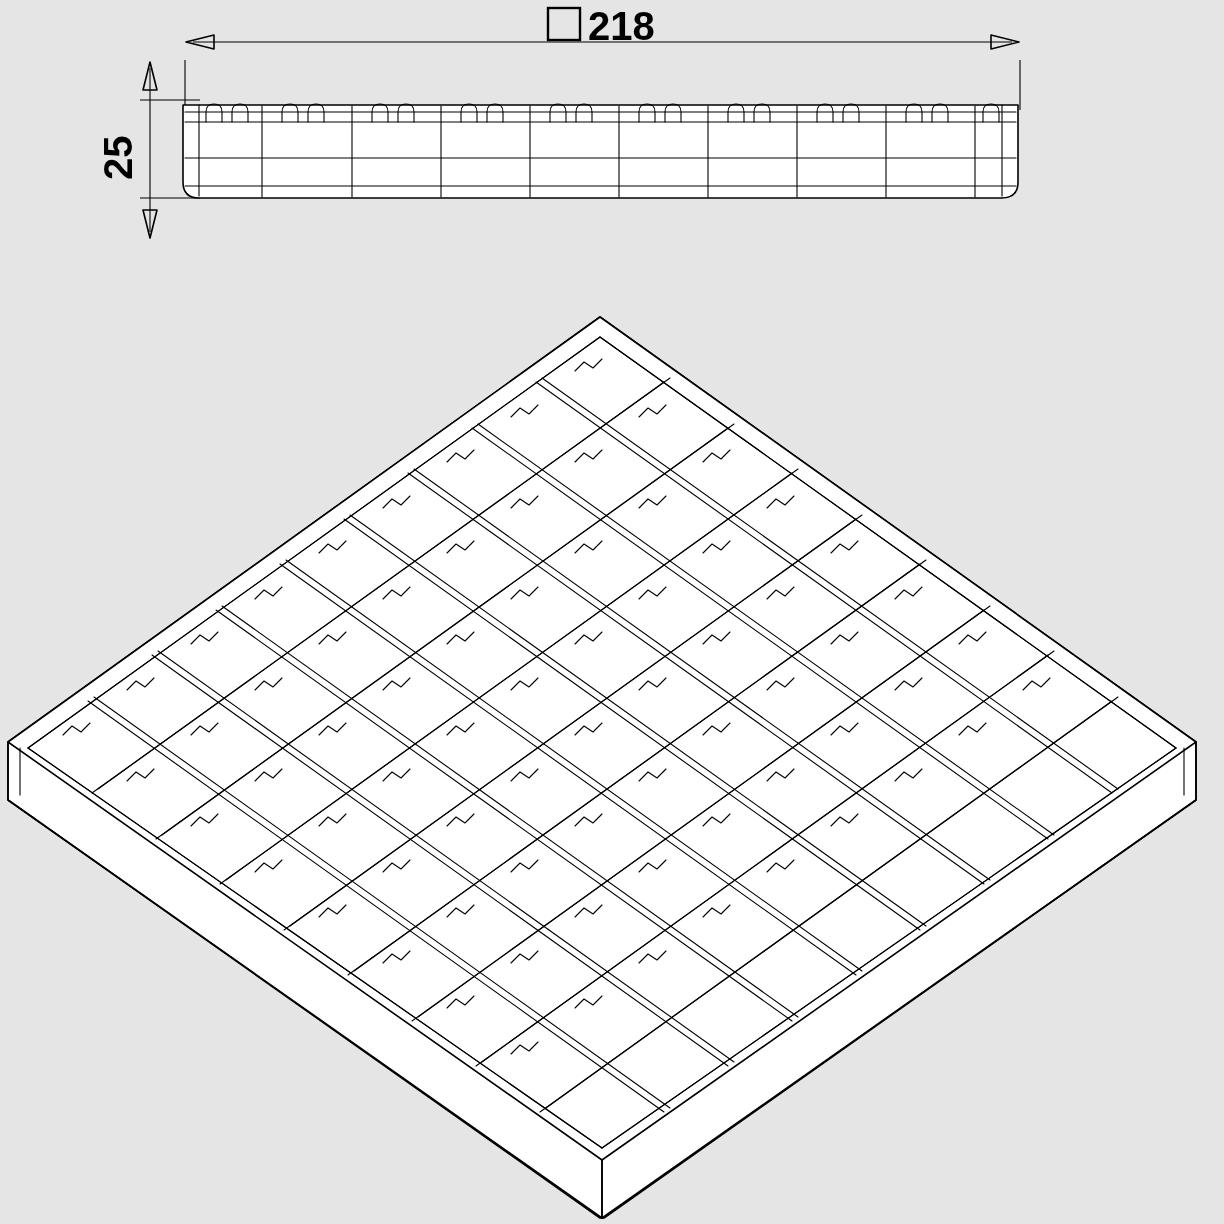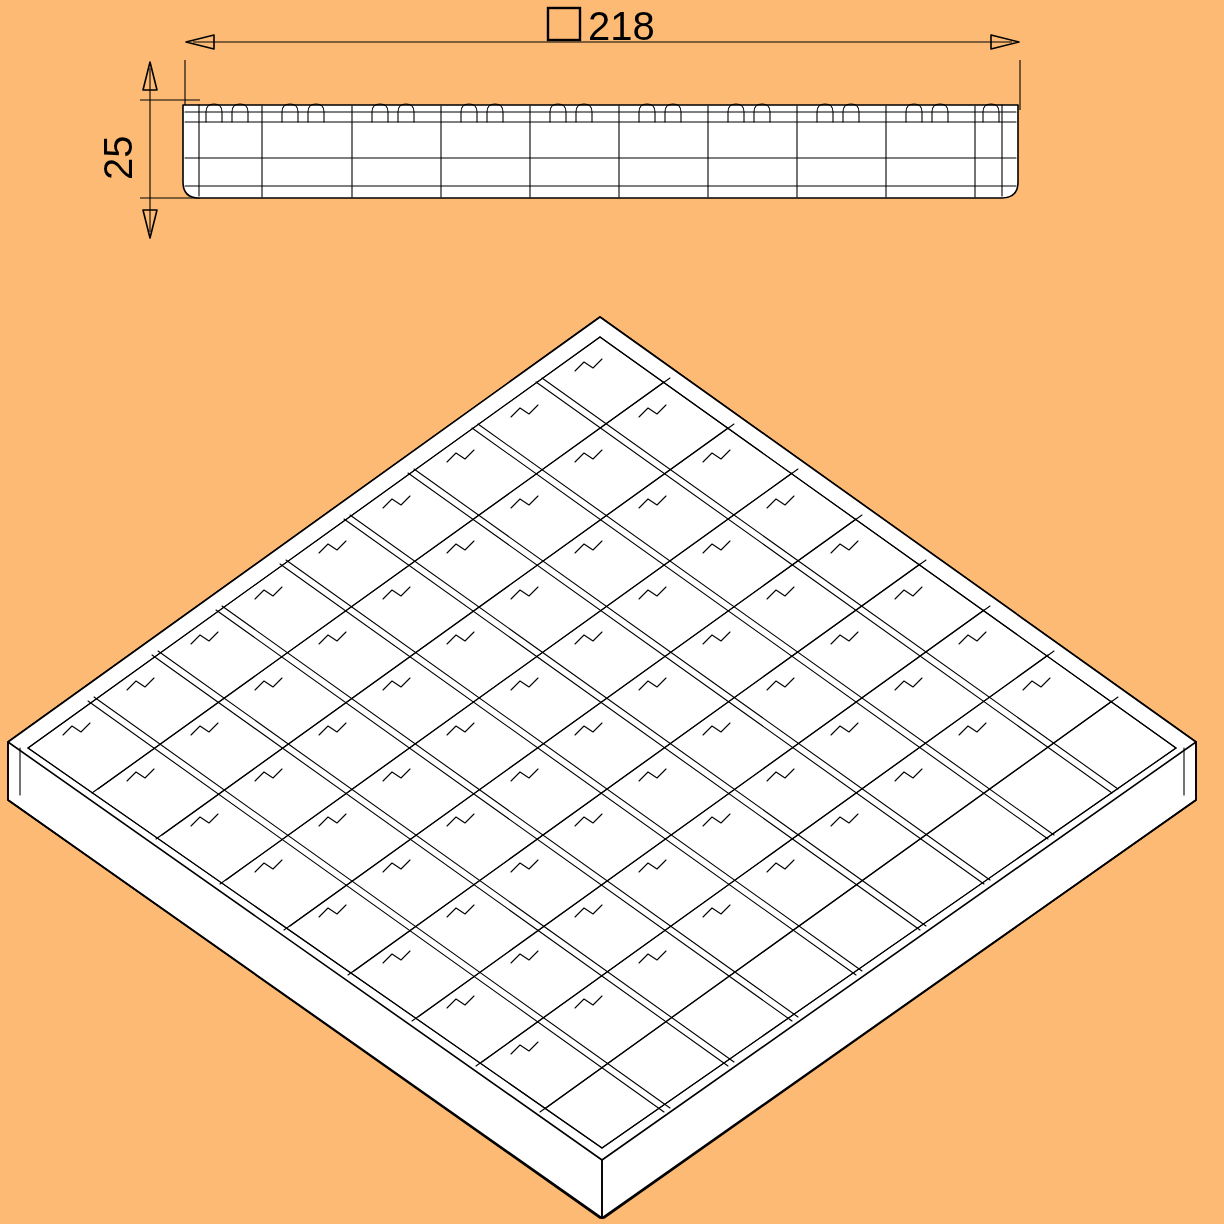--- a/index.html
+++ b/index.html
@@ -4,23 +4,24 @@
 <style>
   html, body {
     margin: 0;
     padding: 0;
     background: #ffffff;
   }
   #page {
     position: relative;
     width: 1224px;
     height: 1224px;
-    background: #fdba74;
+    background: #e5e5e5;
     font-family: "Liberation Sans", sans-serif;
     overflow: hidden;
+    font-weight: bold;
   }
   svg.drawing {
     position: absolute;
     left: 0;
     top: 0;
     width: 1224px;
     height: 1224px;
   }
   .ln {
     stroke: #000000;

